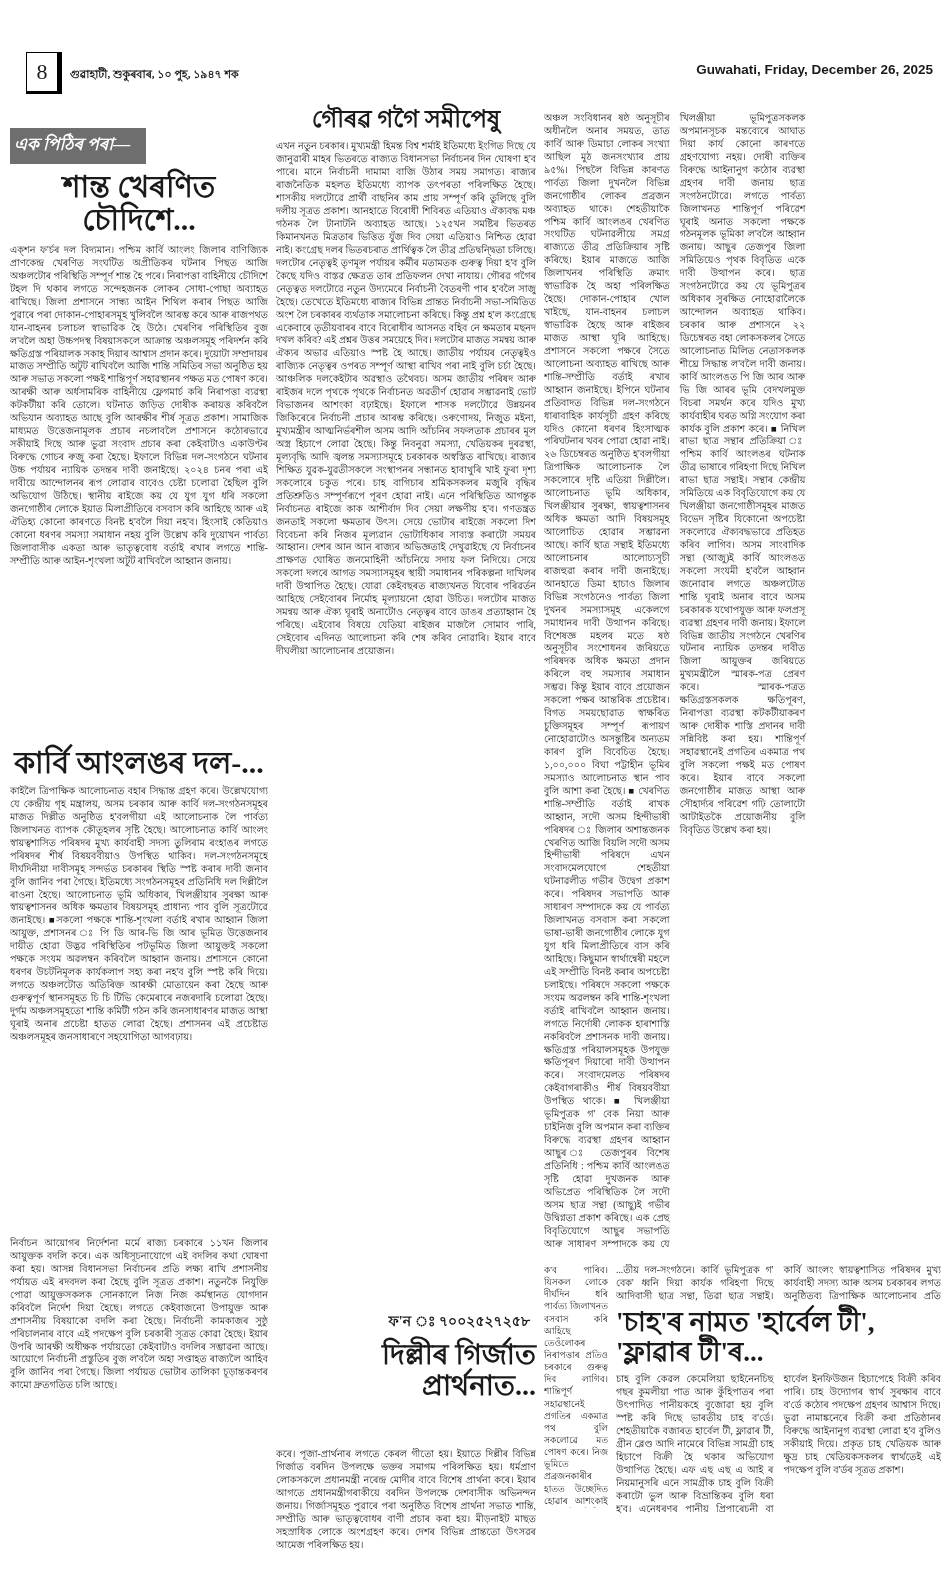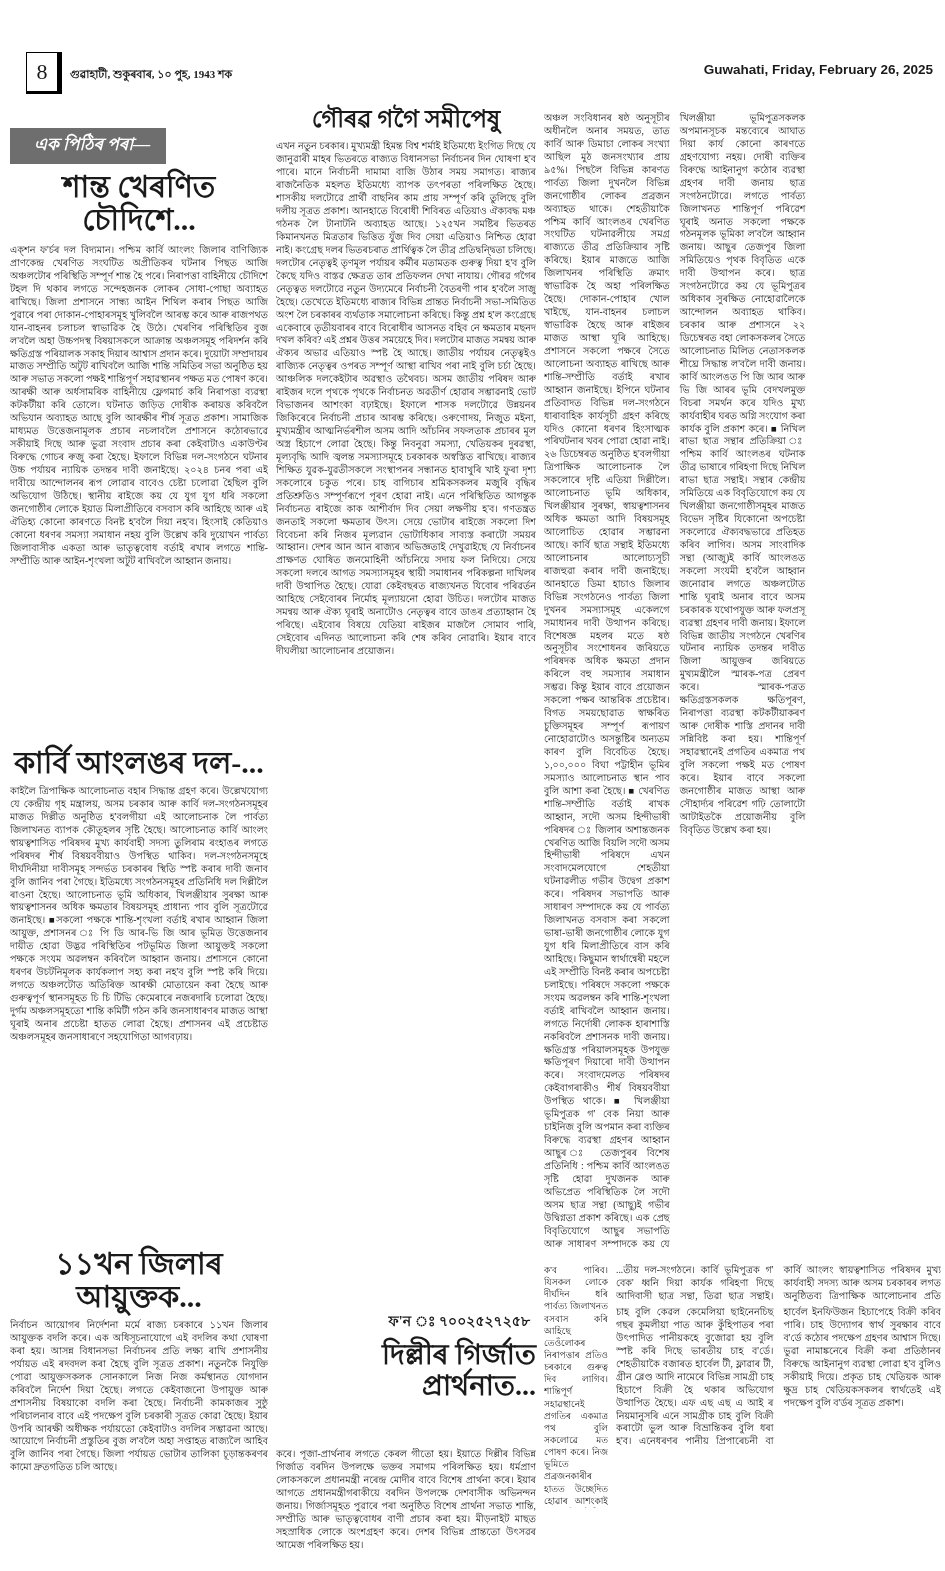--- a/index.html
+++ b/index.html
@@ -20,21 +20,21 @@
   
   .body-txt{font-size:9.6px;line-height:1.35;text-align:justify;overflow:hidden;word-break:break-word;}
   .body-txt .sub{font-weight:400;}
   .h-big{font-weight:700;line-height:1.1;margin:0;}
   .phone{font-size:14px;font-weight:700;text-align:right;padding:2px 6px 2px 0;}
   
   .col-left{position:absolute;left:10px;top:114px;width:258px;}
   .col-mid{position:absolute;left:276px;top:106px;width:260px;}
   .col-right{position:absolute;left:544px;top:112px;width:397px;}
   .kicker{display:inline-block;background:#6e6e6e;color:#fff;font-weight:700;font-style:italic;
-          font-size:17px;padding:3px 16px 5px 24px;margin:14px 0 4px 0;}
+          font-size:17px;padding:3px 16px 5px 4px;margin:14px 0 4px 0;}
   .hl-left{font-size:30px;text-align:center;margin:2px 0 8px 0;}
   .hl-left2{font-size:30px;text-align:center;margin:10px 0 6px 0;}
   .hl-mid{font-size:24px;text-align:center;margin:0 0 8px 0;}
   .hl-right{font-size:33px;text-align:left;margin:2px 0 8px 0;}
   .hl-small{font-size:28px;text-align:right;margin:4px 0 6px 0;}
   .hl-tea{font-size:27px;text-align:left;margin:2px 0 6px 0;}
   .threecol{column-count:3;column-gap:10px;column-fill:auto;height:1146px;overflow:hidden;}
   .twocol{column-count:2;column-gap:10px;column-fill:auto;overflow:hidden;}
   .bottom-right{display:flex;gap:8px;margin-top:6px;}
   .narrowcol{flex:0 0 64px;font-size:9px;}
@@ -42,35 +42,34 @@
 </style>
 </head>
 <body>
 
 <div class="page">
 
   <div class="hdr">
     <div class="pageno">
       <span>8</span>
     </div>
-    <div class="date-as">গুৱাহাটী, শুকুৰবাৰ, ১০ পুহ, 1943 শক</div>
-    <div class="date-en">Guwahati, Friday, February 26, 2025</div>
+    <div class="date-as">গুৱাহাটী, শুকুৰবাৰ, ১০ পুহ, ১৯৪৭ শক</div>
+    <div class="date-en">Guwahati, Friday, December 26, 2025</div>
   </div>
 
   <div class="col-left">
     <div class="kicker">এক পিঠিৰ পৰা—</div>
     <h1 class="h-big hl-left">শান্ত খেৰণিত চৌদিশে...</h1>
     <div class="body-txt" style="height:492px;">
       <span>এক্শন ফ'ৰ্চৰ দল বিদ্যমান। পশ্চিম কাৰ্বি আংলং জিলাৰ বাণিজ্যিক প্ৰাণকেন্দ্ৰ খেৰণিত সংঘটিত অপ্ৰীতিকৰ ঘটনাৰ পিছত আজি অঞ্চলটোৰ পৰিস্থিতি সম্পূৰ্ণ শান্ত হৈ পৰে। নিৰাপত্তা বাহিনীয়ে চৌদিশে টহল দি থকাৰ লগতে সন্দেহজনক লোকৰ সোধা-পোছা অব্যাহত ৰাখিছে। জিলা প্ৰশাসনে সান্ধ্য আইন শিথিল কৰাৰ পিছত আজি পুৱাৰে পৰা দোকান-পোহাৰসমূহ খুলিবলৈ আৰম্ভ কৰে আৰু ৰাজপথত যান-বাহনৰ চলাচল স্বাভাৱিক হৈ উঠে। খেৰণিৰ পৰিস্থিতিৰ বুজ ল'বলৈ অহা উচ্চপদস্থ বিষয়াসকলে আক্ৰান্ত অঞ্চলসমূহ পৰিদৰ্শন কৰি ক্ষতিগ্ৰস্ত পৰিয়ালক সকাহ দিয়াৰ আশ্বাস প্ৰদান কৰে। দুয়োটা সম্প্ৰদায়ৰ মাজত সম্প্ৰীতি অটুট ৰাখিবলৈ আজি শান্তি সমিতিৰ সভা অনুষ্ঠিত হয় আৰু সভাত সকলো পক্ষই শান্তিপূৰ্ণ সহাৱস্থানৰ পক্ষত মত পোষণ কৰে। আৰক্ষী আৰু অৰ্ধসামৰিক বাহিনীয়ে ফ্লেগমাৰ্চ কৰি নিৰাপত্তা ব্যৱস্থা কটকটীয়া কৰি তোলে। ঘটনাত জড়িত দোষীক কৰায়ত্ত কৰিবলৈ অভিযান অব্যাহত আছে বুলি আৰক্ষীৰ শীৰ্ষ সূত্ৰত প্ৰকাশ। সামাজিক মাধ্যমত উত্তেজনামূলক প্ৰচাৰ নচলাবলৈ প্ৰশাসনে কঠোৰভাৱে সকীয়াই দিছে আৰু ভুৱা সংবাদ প্ৰচাৰ কৰা কেইবাটাও একাউণ্টৰ বিৰুদ্ধে গোচৰ ৰুজু কৰা হৈছে। ইফালে বিভিন্ন দল-সংগঠনে ঘটনাৰ উচ্চ পৰ্যায়ৰ ন্যায়িক তদন্তৰ দাবী জনাইছে। ২০২৪ চনৰ পৰা এই দাবীয়ে আন্দোলনৰ ৰূপ লোৱাৰ বাবেও চেষ্টা চলোৱা হৈছিল বুলি অভিযোগ উঠিছে। স্থানীয় ৰাইজে কয় যে যুগ যুগ ধৰি সকলো জনগোষ্ঠীৰ লোকে ইয়াত মিলাপ্ৰীতিৰে বসবাস কৰি আহিছে আৰু এই ঐতিহ্য কোনো কাৰণতে বিনষ্ট হ'বলৈ দিয়া নহ'ব। হিংসাই কেতিয়াও কোনো ধৰণৰ সমস্যা সমাধান নহয় বুলি উল্লেখ কৰি দুয়োখন পাৰ্বত্য জিলাবাসীক একতা আৰু ভাতৃত্ববোধ বৰ্তাই ৰখাৰ লগতে শান্তি-সম্প্ৰীতি আৰু আইন-শৃংখলা অটুট ৰাখিবলৈ আহ্বান জনায়।</span>
     </div>
     <h2 class="h-big hl-left2">কাৰ্বি আংলঙৰ দল-...</h2>
     <div class="body-txt" style="height:452px;">
       <span>কাইলৈ ত্ৰিপাক্ষিক আলোচনাত বহাৰ সিদ্ধান্ত গ্ৰহণ কৰে। উল্লেখযোগ্য যে কেন্দ্ৰীয় গৃহ মন্ত্ৰালয়, অসম চৰকাৰ আৰু কাৰ্বি দল-সংগঠনসমূহৰ মাজত দিল্লীত অনুষ্ঠিত হ'বলগীয়া এই আলোচনাক লৈ পাৰ্বত্য জিলাখনত ব্যাপক কৌতূহলৰ সৃষ্টি হৈছে। আলোচনাত কাৰ্বি আংলং স্বায়ত্বশাসিত পৰিষদৰ মুখ্য কাৰ্যবাহী সদস্য তুলিৰাম ৰংহাঙৰ লগতে পৰিষদৰ শীৰ্ষ বিষয়ববীয়াও উপস্থিত থাকিব। দল-সংগঠনসমূহে দীৰ্ঘদিনীয়া দাবীসমূহ সন্দৰ্ভত চৰকাৰৰ স্থিতি স্পষ্ট কৰাৰ দাবী জনাব বুলি জানিব পৰা গৈছে। ইতিমধ্যে সংগঠনসমূহৰ প্ৰতিনিধি দল দিল্লীলৈ ৰাওনা হৈছে। আলোচনাত ভূমি অধিকাৰ, খিলঞ্জীয়াৰ সুৰক্ষা আৰু স্বায়ত্বশাসনৰ অধিক ক্ষমতাৰ বিষয়সমূহ প্ৰাধান্য পাব বুলি সূত্ৰটোৱে জনাইছে। </span><span class="sub">■সকলো পক্ষকে শান্তি-শৃংখলা বৰ্তাই ৰখাৰ আহ্বান জিলা আয়ুক্ত, প্ৰশাসনৰ ঃ </span><span>পি ডি আৰ-ভি জি আৰ ভূমিত উত্তেজনাৰ দায়ীত হোৱা উদ্ভৱ পৰিস্থিতিৰ পটভূমিত জিলা আয়ুক্তই সকলো পক্ষকে সংযম অৱলম্বন কৰিবলৈ আহ্বান জনায়। প্ৰশাসনে কোনো ধৰণৰ উচটনিমূলক কাৰ্যকলাপ সহ্য কৰা নহ'ব বুলি স্পষ্ট কৰি দিয়ে। লগতে অঞ্চলটোত অতিৰিক্ত আৰক্ষী মোতায়েন কৰা হৈছে আৰু গুৰুত্বপূৰ্ণ স্থানসমূহত চি চি টিভি কেমেৰাৰে নজৰদাৰি চলোৱা হৈছে। দুৰ্গম অঞ্চলসমূহতো শান্তি কমিটী গঠন কৰি জনসাধাৰণৰ মাজত আস্থা ঘূৰাই অনাৰ প্ৰচেষ্টা হাতত লোৱা হৈছে। প্ৰশাসনৰ এই প্ৰচেষ্টাত অঞ্চলসমূহৰ জনসাধাৰণে সহযোগিতা আগবঢ়ায়।</span>
     </div>
-    <h2 class="h-big hl-left2">১১খন জিলাৰ আয়ুক্তক...</h2>
     <div class="body-txt" style="height:296px;">
       <span>নিৰ্বাচন আয়োগৰ নিৰ্দেশনা মৰ্মে ৰাজ্য চৰকাৰে ১১খন জিলাৰ আয়ুক্তক বদলি কৰে। এক অধিসূচনাযোগে এই বদলিৰ কথা ঘোষণা কৰা হয়। আসন্ন বিধানসভা নিৰ্বাচনৰ প্ৰতি লক্ষ্য ৰাখি প্ৰশাসনীয় পৰ্যায়ত এই ৰদবদল কৰা হৈছে বুলি সূত্ৰত প্ৰকাশ। নতুনকৈ নিযুক্তি পোৱা আয়ুক্তসকলক সোনকালে নিজ নিজ কৰ্মস্থানত যোগদান কৰিবলৈ নিৰ্দেশ দিয়া হৈছে। লগতে কেইবাজনো উপায়ুক্ত আৰু প্ৰশাসনীয় বিষয়াকো বদলি কৰা হৈছে। নিৰ্বাচনী কামকাজৰ সুষ্ঠু পৰিচালনাৰ বাবে এই পদক্ষেপ বুলি চৰকাৰী সূত্ৰত কোৱা হৈছে। ইয়াৰ উপৰি আৰক্ষী অধীক্ষক পৰ্যায়তো কেইবাটাও বদলিৰ সম্ভাৱনা আছে। আয়োগে নিৰ্বাচনী প্ৰস্তুতিৰ বুজ ল'বলৈ অহা সপ্তাহত ৰাজ্যলৈ আহিব বুলি জানিব পৰা গৈছে। জিলা পৰ্যায়ত ভোটাৰ তালিকা চূড়ান্তকৰণৰ কামো দ্ৰুতগতিত চলি আছে।</span>
     </div>
   </div>
 
   <div class="col-mid">
     <h1 class="h-big hl-mid">গৌৰৱ গগৈ সমীপেষু</h1>
     <div class="body-txt" style="height:1168px;">
       <span>এখন নতুন চৰকাৰ। মুখ্যমন্ত্ৰী হিমন্ত বিশ্ব শৰ্মাই ইতিমধ্যে ইংগিত দিছে যে জানুৱাৰী মাহৰ ভিতৰতে ৰাজ্যত বিধানসভা নিৰ্বাচনৰ দিন ঘোষণা হ'ব পাৰে। মানে নিৰ্বাচনী দামামা বাজি উঠাৰ সময় সমাগত। ৰাজ্যৰ ৰাজনৈতিক মহলত ইতিমধ্যে ব্যাপক তৎপৰতা পৰিলক্ষিত হৈছে। শাসকীয় দলটোৱে প্ৰাৰ্থী বাছনিৰ কাম প্ৰায় সম্পূৰ্ণ কৰি তুলিছে বুলি দলীয় সূত্ৰত প্ৰকাশ। আনহাতে বিৰোধী শিবিৰত এতিয়াও ঐক্যবদ্ধ মঞ্চ গঠনক লৈ টানাটনি অব্যাহত আছে। ১২৫খন সমষ্টিৰ ভিতৰত কিমানখনত মিত্ৰতাৰ ভিত্তিত যুঁজ দিব সেয়া এতিয়াও নিশ্চিত হোৱা নাই। কংগ্ৰেছ দলৰ ভিতৰচৰাত প্ৰাৰ্থিত্বক লৈ তীব্ৰ প্ৰতিদ্বন্দ্বিতা চলিছে। দলটোৰ নেতৃত্বই তৃণমূল পৰ্যায়ৰ কৰ্মীৰ মতামতক গুৰুত্ব দিয়া হ'ব বুলি কৈছে যদিও বাস্তৱ ক্ষেত্ৰত তাৰ প্ৰতিফলন দেখা নাযায়। গৌৰৱ গগৈৰ নেতৃত্বত দলটোৱে নতুন উদ্যমেৰে নিৰ্বাচনী বৈতৰণী পাৰ হ'বলৈ সাজু হৈছে। তেখেতে ইতিমধ্যে ৰাজ্যৰ বিভিন্ন প্ৰান্তত নিৰ্বাচনী সভা-সমিতিত অংশ লৈ চৰকাৰৰ ব্যৰ্থতাক সমালোচনা কৰিছে। কিন্তু প্ৰশ্ন হ'ল কংগ্ৰেছে একেবাৰে তৃতীয়বাৰৰ বাবে বিৰোধীৰ আসনত বহিব নে ক্ষমতাৰ মছনদ দখল কৰিব? এই প্ৰশ্নৰ উত্তৰ সময়েহে দিব। দলটোৰ মাজত সমন্বয় আৰু ঐক্যৰ অভাৱ এতিয়াও স্পষ্ট হৈ আছে। জাতীয় পৰ্যায়ৰ নেতৃত্বইও ৰাজ্যিক নেতৃত্বৰ ওপৰত সম্পূৰ্ণ আস্থা ৰাখিব পৰা নাই বুলি চৰ্চা হৈছে। আঞ্চলিক দলকেইটাৰ অৱস্থাও তথৈবচ। অসম জাতীয় পৰিষদ আৰু ৰাইজৰ দলে পৃথকে পৃথকে নিৰ্বাচনত অৱতীৰ্ণ হোৱাৰ সম্ভাৱনাই ভোট বিভাজনৰ আশংকা বঢ়াইছে। </span><span>ইফালে শাসক দলটোৱে উন্নয়নৰ জিকিৰেৰে নিৰ্বাচনী প্ৰচাৰ আৰম্ভ কৰিছে। ওৰুণোদয়, নিজুত মইনা, মুখ্যমন্ত্ৰীৰ আত্মনিৰ্ভৰশীল অসম আদি আঁচনিৰ সফলতাক প্ৰচাৰৰ মূল অস্ত্ৰ হিচাপে লোৱা হৈছে। কিন্তু নিবনুৱা সমস্যা, খেতিয়কৰ দুৰৱস্থা, মূল্যবৃদ্ধি আদি জ্বলন্ত সমস্যাসমূহে চৰকাৰক অস্বস্তিত ৰাখিছে। ৰাজ্যৰ শিক্ষিত যুৱক-যুৱতীসকলে সংস্থাপনৰ সন্ধানত হাবাথুৰি খাই ফুৰা দৃশ্য সকলোৰে চকুত পৰে। চাহ বাগিচাৰ শ্ৰমিকসকলৰ মজুৰি বৃদ্ধিৰ প্ৰতিশ্ৰুতিও সম্পূৰ্ণৰূপে পূৰণ হোৱা নাই। এনে পৰিস্থিতিত আগন্তুক নিৰ্বাচনত ৰাইজে কাক আশীৰ্বাদ দিব সেয়া লক্ষণীয় হ'ব। গণতন্ত্ৰত জনতাই সকলো ক্ষমতাৰ উৎস। সেয়ে ভোটাৰ ৰাইজে সকলো দিশ বিবেচনা কৰি নিজৰ মূল্যৱান ভোটাধিকাৰ সাব্যস্ত কৰাটো সময়ৰ আহ্বান। দেশৰ আন আন ৰাজ্যৰ অভিজ্ঞতাই দেখুৱাইছে যে নিৰ্বাচনৰ প্ৰাক্ষণত ঘোষিত জনমোহিনী আঁচনিয়ে সদায় ফল নিদিয়ে। সেয়ে সকলো দলৰে আগত সমস্যাসমূহৰ স্থায়ী সমাধানৰ পৰিকল্পনা দাখিলৰ দাবী উত্থাপিত হৈছে। যোৱা কেইবছৰত ৰাজ্যখনত যিবোৰ পৰিৱৰ্তন আহিছে সেইবোৰৰ নিৰ্মোহ মূল্যায়নো হোৱা উচিত। দলটোৰ মাজত সমন্বয় আৰু ঐক্য ঘূৰাই অনাটোও নেতৃত্বৰ বাবে ডাঙৰ প্ৰত্যাহ্বান হৈ পৰিছে। এইবোৰ বিষয়ে যেতিয়া ৰাইজৰ মাজলৈ সোমাব পাৰি, সেইবোৰ এদিনত আলোচনা কৰি শেষ কৰিব নোৱাৰি। ইয়াৰ বাবে দীঘলীয়া আলোচনাৰ প্ৰয়োজন।</span>
     </div>
@@ -86,20 +85,21 @@
       <span>অঞ্চল সংবিধানৰ ষষ্ঠ অনুসূচীৰ অধীনলৈ অনাৰ সময়ত, তাত কাৰ্বি আৰু ডিমাচা লোকৰ সংখ্যা আছিল মুঠ জনসংখ্যাৰ প্ৰায় ৯৫%। পিছলৈ বিভিন্ন কাৰণত পাৰ্বত্য জিলা দুখনলৈ বিভিন্ন জনগোষ্ঠীৰ লোকৰ প্ৰব্ৰজন অব্যাহত থাকে। শেহতীয়াকৈ পশ্চিম কাৰ্বি আংলঙৰ খেৰণিত সংঘটিত ঘটনাৱলীয়ে সমগ্ৰ ৰাজ্যতে তীব্ৰ প্ৰতিক্ৰিয়াৰ সৃষ্টি কৰিছে। ইয়াৰ মাজতে আজি জিলাখনৰ পৰিস্থিতি ক্ৰমাৎ স্বাভাৱিক হৈ অহা পৰিলক্ষিত হৈছে। দোকান-পোহাৰ খোল খাইছে, যান-বাহনৰ চলাচল স্বাভাৱিক হৈছে আৰু ৰাইজৰ মাজত আস্থা ঘূৰি আহিছে। প্ৰশাসনে সকলো পক্ষৰে সৈতে আলোচনা অব্যাহত ৰাখিছে আৰু শান্তি-সম্প্ৰীতি বৰ্তাই ৰখাৰ আহ্বান জনাইছে। ইপিনে ঘটনাৰ প্ৰতিবাদত বিভিন্ন দল-সংগঠনে ধাৰাবাহিক কাৰ্যসূচী গ্ৰহণ কৰিছে যদিও কোনো ধৰণৰ হিংসাত্মক পৰিঘটনাৰ খবৰ পোৱা হোৱা নাই। ২৬ ডিচেম্বৰত অনুষ্ঠিত হ'বলগীয়া ত্ৰিপাক্ষিক আলোচনাক লৈ সকলোৰে দৃষ্টি এতিয়া দিল্লীলৈ। আলোচনাত ভূমি অধিকাৰ, খিলঞ্জীয়াৰ সুৰক্ষা, স্বায়ত্বশাসনৰ অধিক ক্ষমতা আদি বিষয়সমূহ আলোচিত হোৱাৰ সম্ভাৱনা আছে। কাৰ্বি ছাত্ৰ সন্থাই ইতিমধ্যে আলোচনাৰ আলোচ্যসূচী ৰাজহুৱা কৰাৰ দাবী জনাইছে। আনহাতে ডিমা হাচাও জিলাৰ বিভিন্ন সংগঠনেও পাৰ্বত্য জিলা দুখনৰ সমস্যাসমূহ একেলগে সমাধানৰ দাবী উত্থাপন কৰিছে। বিশেষজ্ঞ মহলৰ মতে ষষ্ঠ অনুসূচীৰ সংশোধনৰ জৰিয়তে পৰিষদক অধিক ক্ষমতা প্ৰদান কৰিলে বহু সমস্যাৰ সমাধান সম্ভৱ। কিন্তু ইয়াৰ বাবে প্ৰয়োজন সকলো পক্ষৰ আন্তৰিক প্ৰচেষ্টাৰ। বিগত সময়ছোৱাত স্বাক্ষৰিত চুক্তিসমূহৰ সম্পূৰ্ণ ৰূপায়ণ নোহোৱাটোও অসন্তুষ্টিৰ অন্যতম কাৰণ বুলি বিবেচিত হৈছে। ১,০০,০০০ বিঘা পট্টাহীন ভূমিৰ সমস্যাও আলোচনাত স্থান পাব বুলি আশা কৰা হৈছে। </span><span class="sub">■ খেৰণিত শান্তি-সম্প্ৰীতি বৰ্তাই ৰাখক আহ্বান, সদৌ অসম হিন্দীভাষী পৰিষদৰ ঃ </span><span>জিলাৰ অশান্তজনক খেৰণিত আজি বিয়লি সদৌ অসম হিন্দীভাষী পৰিষদে এখন সংবাদমেলযোগে শেহতীয়া ঘটনাৱলীত গভীৰ উদ্বেগ প্ৰকাশ কৰে। পৰিষদৰ সভাপতি আৰু সাধাৰণ সম্পাদকে কয় যে পাৰ্বত্য জিলাখনত বসবাস কৰা সকলো ভাষা-ভাষী জনগোষ্ঠীৰ লোকে যুগ যুগ ধৰি মিলাপ্ৰীতিৰে বাস কৰি আহিছে। কিছুমান স্বাৰ্থান্বেষী মহলে এই সম্প্ৰীতি বিনষ্ট কৰাৰ অপচেষ্টা চলাইছে। পৰিষদে সকলো পক্ষকে সংযম অৱলম্বন কৰি শান্তি-শৃংখলা বৰ্তাই ৰাখিবলৈ আহ্বান জনায়। লগতে নিৰ্দোষী লোকক হাৰাশাস্তি নকৰিবলৈ প্ৰশাসনক দাবী জনায়। ক্ষতিগ্ৰস্ত পৰিয়ালসমূহক উপযুক্ত ক্ষতিপূৰণ দিয়াৰো দাবী উত্থাপন কৰে। সংবাদমেলত পৰিষদৰ কেইবাগৰাকীও শীৰ্ষ বিষয়ববীয়া উপস্থিত থাকে। </span><span class="sub">■ খিলঞ্জীয়া ভূমিপুত্ৰক গ' বেক নিয়া আৰু চাইনিজ বুলি অপমান কৰা ব্যক্তিৰ বিৰুদ্ধে ব্যৱস্থা গ্ৰহণৰ আহ্বান আছুৰ ঃ তেজপুৰৰ বিশেষ প্ৰতিনিধি : </span><span>পশ্চিম কাৰ্বি আংলঙত সৃষ্টি হোৱা দুখজনক আৰু অভিপ্ৰেত পৰিস্থিতিক লৈ সদৌ অসম ছাত্ৰ সন্থা (আছু)ই গভীৰ উদ্বিগ্নতা প্ৰকাশ কৰিছে। এক প্ৰেছ বিবৃতিযোগে আছুৰ সভাপতি আৰু সাধাৰণ সম্পাদকে কয় যে খিলঞ্জীয়া ভূমিপুত্ৰসকলক অপমানসূচক মন্তব্যেৰে আঘাত দিয়া কাৰ্য কোনো কাৰণতে গ্ৰহণযোগ্য নহয়। দোষী ব্যক্তিৰ বিৰুদ্ধে আইনানুগ কঠোৰ ব্যৱস্থা গ্ৰহণৰ দাবী জনায় ছাত্ৰ সংগঠনটোৱে। লগতে পাৰ্বত্য জিলাখনত শান্তিপূৰ্ণ পৰিৱেশ ঘূৰাই অনাত সকলো পক্ষকে গঠনমূলক ভূমিকা ল'বলৈ আহ্বান জনায়। আছুৰ তেজপুৰ জিলা সমিতিয়েও পৃথক বিবৃতিত একে দাবী উত্থাপন কৰে। ছাত্ৰ সংগঠনটোৱে কয় যে ভূমিপুত্ৰৰ অধিকাৰ সুৰক্ষিত নোহোৱালৈকে আন্দোলন অব্যাহত থাকিব। চৰকাৰ আৰু প্ৰশাসনে ২২ ডিচেম্বৰত বহা লোকসকলৰ সৈতে আলোচনাত মিলিত নেতাসকলক শীঘ্ৰে সিদ্ধান্ত ল'বলৈ দাবী জনায়। কাৰ্বি আংলঙত পি জি আৰ আৰু ভি জি আৰৰ ভূমি বেদখলমুক্ত বিচৰা সমৰ্থন কৰে যদিও মুখ্য কাৰ্যবাহীৰ ঘৰত অগ্নি সংযোগ কৰা কাৰ্যক বুলি প্ৰকাশ কৰে। </span><span class="sub">■ নিখিল ৰাভা ছাত্ৰ সন্থাৰ প্ৰতিক্ৰিয়া ঃ </span><span>পশ্চিম কাৰ্বি আংলঙৰ ঘটনাক তীব্ৰ ভাষাৰে গৰিহণা দিছে নিখিল ৰাভা ছাত্ৰ সন্থাই। সন্থাৰ কেন্দ্ৰীয় সমিতিয়ে এক বিবৃতিযোগে কয় যে খিলঞ্জীয়া জনগোষ্ঠীসমূহৰ মাজত বিভেদ সৃষ্টিৰ যিকোনো অপচেষ্টা সকলোৱে ঐক্যবদ্ধভাৱে প্ৰতিহত কৰিব লাগিব। অসম সাংবাদিক সন্থা (আজু)ই কাৰ্বি আংলঙত সকলো সংযমী হ'বলৈ আহ্বান জনোৱাৰ লগতে অঞ্চলটোত শান্তি ঘূৰাই অনাৰ বাবে অসম চৰকাৰক যথোপযুক্ত আৰু ফলপ্ৰসূ ব্যৱস্থা গ্ৰহণৰ দাবী জনায়। ইফালে বিভিন্ন জাতীয় সংগঠনে খেৰণিৰ ঘটনাৰ ন্যায়িক তদন্তৰ দাবীত জিলা আয়ুক্তৰ জৰিয়তে মুখ্যমন্ত্ৰীলৈ স্মাৰক-পত্ৰ প্ৰেৰণ কৰে। স্মাৰক-পত্ৰত ক্ষতিগ্ৰস্তসকলক ক্ষতিপূৰণ, নিৰাপত্তা ব্যৱস্থা কটকটীয়াকৰণ আৰু দোষীক শাস্তি প্ৰদানৰ দাবী সন্নিবিষ্ট কৰা হয়। শান্তিপূৰ্ণ সহাৱস্থানেই প্ৰগতিৰ একমাত্ৰ পথ বুলি সকলো পক্ষই মত পোষণ কৰে। ইয়াৰ বাবে সকলো জনগোষ্ঠীৰ মাজত আস্থা আৰু সৌহাৰ্দ্যৰ পৰিৱেশ গঢ়ি তোলাটো আটাইতকৈ প্ৰয়োজনীয় বুলি বিবৃতিত উল্লেখ কৰা হয়।</span>
     </div>
     <div class="bottom-right">
       <div class="narrowcol body-txt" style="height:244px;">
         <span>ক'ব পাৰিব। যিসকল লোকে দীৰ্ঘদিন ধৰি পাৰ্বত্য জিলাখনত বসবাস কৰি আহিছে তেওঁলোকৰ নিৰাপত্তাৰ প্ৰতিও চৰকাৰে গুৰুত্ব দিব লাগিব। শান্তিপূৰ্ণ সহাৱস্থানেই প্ৰগতিৰ একমাত্ৰ পথ বুলি সকলোৱে মত পোষণ কৰে। নিজ ভূমিতে প্ৰব্ৰজনকাৰীৰ হাতত উচ্ছেদিত হোৱাৰ আশংকাই গা কৰি উঠিছে প্ৰতিবাদকাৰীসকলৰ মাজত।</span>
       </div>
       <div class="br-main">
         <div class="twocol body-txt" style="height:42px;">
           <span>...তীয় দল-সংগঠনে। কাৰ্বি ভূমিপুত্ৰক গ' বেক' ধ্বনি দিয়া কাৰ্যক গৰিহণা দিছে আদিবাসী ছাত্ৰ সন্থা, তিৱা ছাত্ৰ সন্থাই।</span> <span>কাৰ্বি আংলং স্বায়ত্বশাসিত পৰিষদৰ মুখ্য কাৰ্যবাহী সদস্য আৰু অসম চৰকাৰৰ লগত অনুষ্ঠিতব্য ত্ৰিপাক্ষিক আলোচনাৰ প্ৰতি খিলঞ্জীয়া জনজাতীয়া সাহিত্য সভা, অসম (ইন্দ্ৰ) ৰ তৰফৰ পৰা আদৰণি জনাইছে।</span>
         </div>
+        <h2 class="h-big hl-tea">'চাহ'ৰ নামত 'হাৰ্বেল টী', 'ফ্লাৱাৰ টী'ৰ...</h2>
         <div class="twocol body-txt" style="height:152px;">
           <span>চাহ বুলি কেৱল কেমেলিয়া ছাইনেনচিছ গছৰ কুমলীয়া পাত আৰু কুঁহিপাতৰ পৰা উৎপাদিত পানীয়কহে বুজোৱা হয় বুলি স্পষ্ট কৰি দিছে ভাৰতীয় চাহ ব'ৰ্ডে। শেহতীয়াকৈ বজাৰত হাৰ্বেল টী, ফ্লাৱাৰ টী, গ্ৰীন ব্লেণ্ড আদি নামেৰে বিভিন্ন সামগ্ৰী চাহ হিচাপে বিক্ৰী হৈ থকাৰ অভিযোগ উত্থাপিত হৈছে। এফ এছ এছ এ আই ৰ নিয়মানুসৰি এনে সামগ্ৰীক চাহ বুলি বিক্ৰী কৰাটো ভুল আৰু বিভ্ৰান্তিকৰ বুলি ধৰা হ'ব। এনেধৰণৰ পানীয় প্ৰিপাৰেচনী বা হাৰ্বেল ইনফিউজন হিচাপেহে বিক্ৰী কৰিব পাৰি। চাহ উদ্যোগৰ স্বাৰ্থ সুৰক্ষাৰ বাবে ব'ৰ্ডে কঠোৰ পদক্ষেপ গ্ৰহণৰ আশ্বাস দিছে। ভুৱা নামাঙ্কনেৰে বিক্ৰী কৰা প্ৰতিষ্ঠানৰ বিৰুদ্ধে আইনানুগ ব্যৱস্থা লোৱা হ'ব বুলিও সকীয়াই দিয়ে। প্ৰকৃত চাহ খেতিয়ক আৰু ক্ষুদ্ৰ চাহ খেতিয়কসকলৰ স্বাৰ্থতেই এই পদক্ষেপ বুলি ব'ৰ্ডৰ সূত্ৰত প্ৰকাশ।</span>
         </div>
       </div>
     </div>
   </div>
 
 </div>
 
 </body></html>

